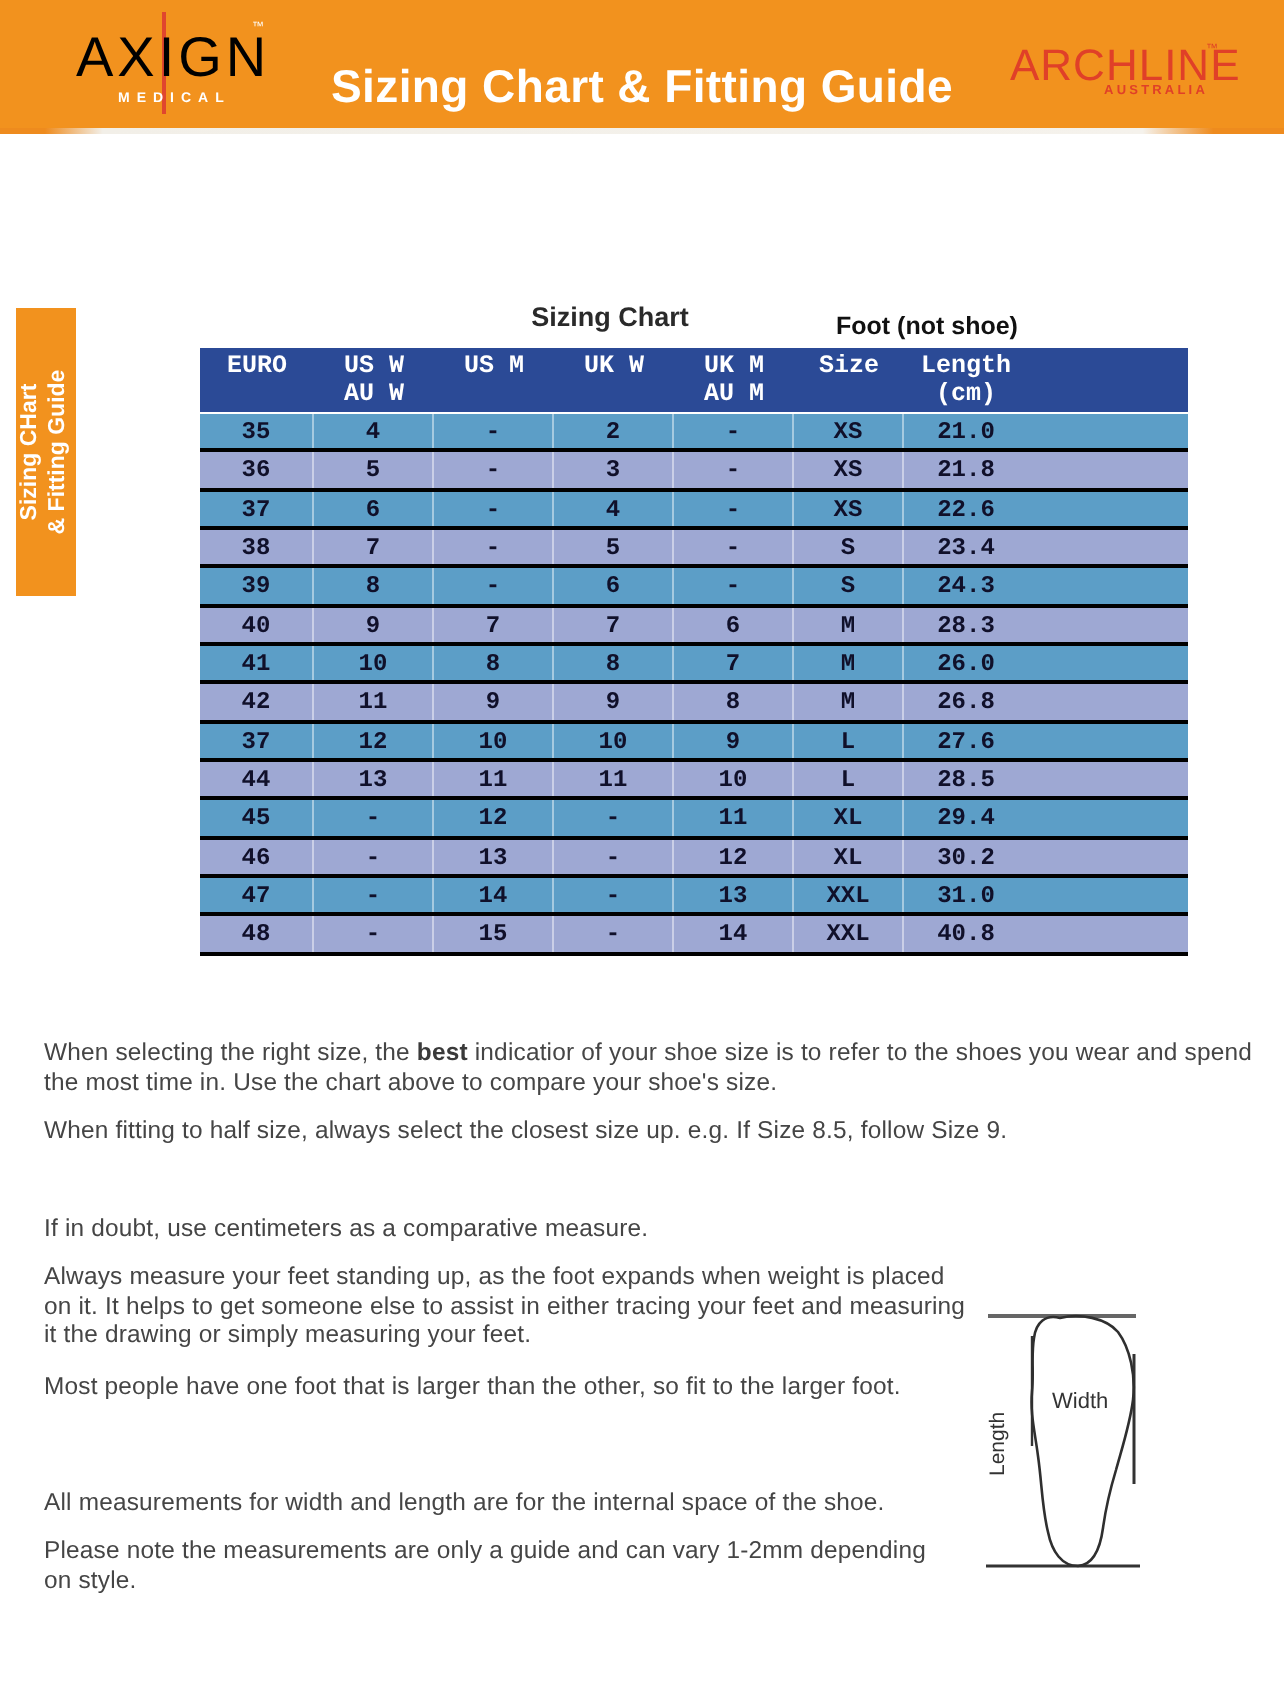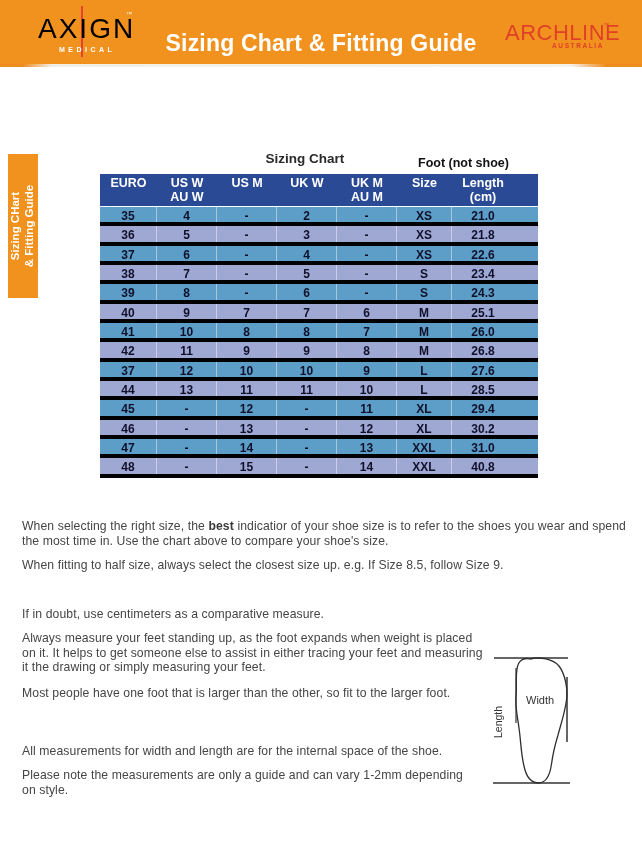--- a/index.html
+++ b/index.html
@@ -29,25 +29,25 @@
   
   .side-tab{position:absolute;left:8px;top:154px;width:30px;height:144px;background:var(--orange);}
   .side-tab .rot{position:absolute;left:50%;top:50%;width:144px;height:30px;
     transform:translate(-50%,-50%) rotate(-90deg);text-align:center;color:#fff;
     font-weight:bold;font-size:11.5px;line-height:14px;}
 
   
   .chart-title{position:absolute;left:100px;top:151px;width:410px;text-align:center;
     font-size:13.5px;font-weight:bold;color:#2a2a2a;}
   .foot-note{position:absolute;left:418px;top:156px;font-size:12.5px;font-weight:bold;color:#111;}
-  .sizing-table{position:absolute;left:100px;top:174px;width:438px;}
+  .sizing-table{position:absolute;left:100px;top:174px;width:494px;font-family:Liberation Mono, monospace;}
   .thead{display:flex;height:33px;background:var(--navy);box-sizing:border-box;border-bottom:1px solid #fff;}
   .th{box-sizing:border-box;text-align:center;font-size:12.5px;font-weight:bold;color:#fff;
       line-height:14px;padding-top:2px;white-space:pre-line;}
-  .tr{display:flex;height:19.357px;box-sizing:border-box;border-bottom:4px solid #000000;}
+  .tr{display:flex;height:19.357px;box-sizing:border-box;border-bottom:2px solid #000000;}
   .tr:nth-child(odd){background:var(--steel);}
   .tr:nth-child(even){background:var(--peri);}
   .td{box-sizing:border-box;text-align:center;font-size:12px;font-weight:bold;color:#10102a;
       line-height:18.4px;border-right:1px solid rgba(255,255,255,0.45);}
   .c0{width:57px;} .c1{width:60px;} .c2{width:60px;} .c3{width:60px;}
   .c4{width:60px;} .c5{width:55px;} .c6{width:86px;}
   .td.c6,.th.c6{border-right:none;padding-right:24px;}
 
   
   .section-title{position:absolute;left:0;width:620px;text-align:center;
@@ -149,21 +149,21 @@
           <div class="td c5">S</div>
           <div class="td c6">24.3</div>
         </div>
         <div class="tr">
           <div class="td c0">40</div>
           <div class="td c1">9</div>
           <div class="td c2">7</div>
           <div class="td c3">7</div>
           <div class="td c4">6</div>
           <div class="td c5">M</div>
-          <div class="td c6">25.1</div>
+          <div class="td c6">28.3</div>
         </div>
         <div class="tr">
           <div class="td c0">41</div>
           <div class="td c1">10</div>
           <div class="td c2">8</div>
           <div class="td c3">8</div>
           <div class="td c4">7</div>
           <div class="td c5">M</div>
           <div class="td c6">26.0</div>
         </div>

